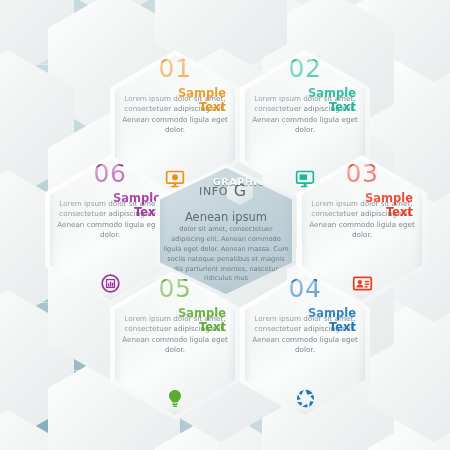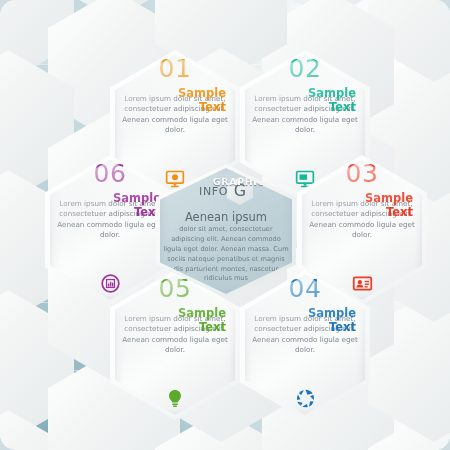--- a/index.html
+++ b/index.html
@@ -1,21 +1,21 @@
 <!DOCTYPE html>
 <html><head>
 <meta charset="utf-8">
 <style>
   html,body{margin:0;padding:0;}
   body{
     width:450px;height:450px;overflow:hidden;
     font-family:"DejaVu Sans", sans-serif;
     background:#cfdde2;
   }
-  #stage{position:relative;width:450px;height:450px;overflow:hidden;border-radius:15px;}
+  #stage{position:relative;width:450px;height:450px;overflow:hidden;}
 
   
   .bg-base{position:absolute;inset:0;
     background:
       radial-gradient(circle at 88% 8%, rgba(255,255,255,0.98) 0%, rgba(255,255,255,0.75) 18%, rgba(255,255,255,0.0) 45%),
       radial-gradient(circle at 12% 96%, rgba(126,170,180,0.95) 0%, rgba(140,180,190,0.55) 28%, rgba(160,195,203,0.0) 58%),
       linear-gradient(148deg, #c3d7dd 0%, #cbdce1 22%, #dfe9ec 48%, #eef3f4 68%, #f7f9f9 86%, #fdfdfd 100%);
   }
   .bg-grid{position:absolute;inset:0;
     background-image:

